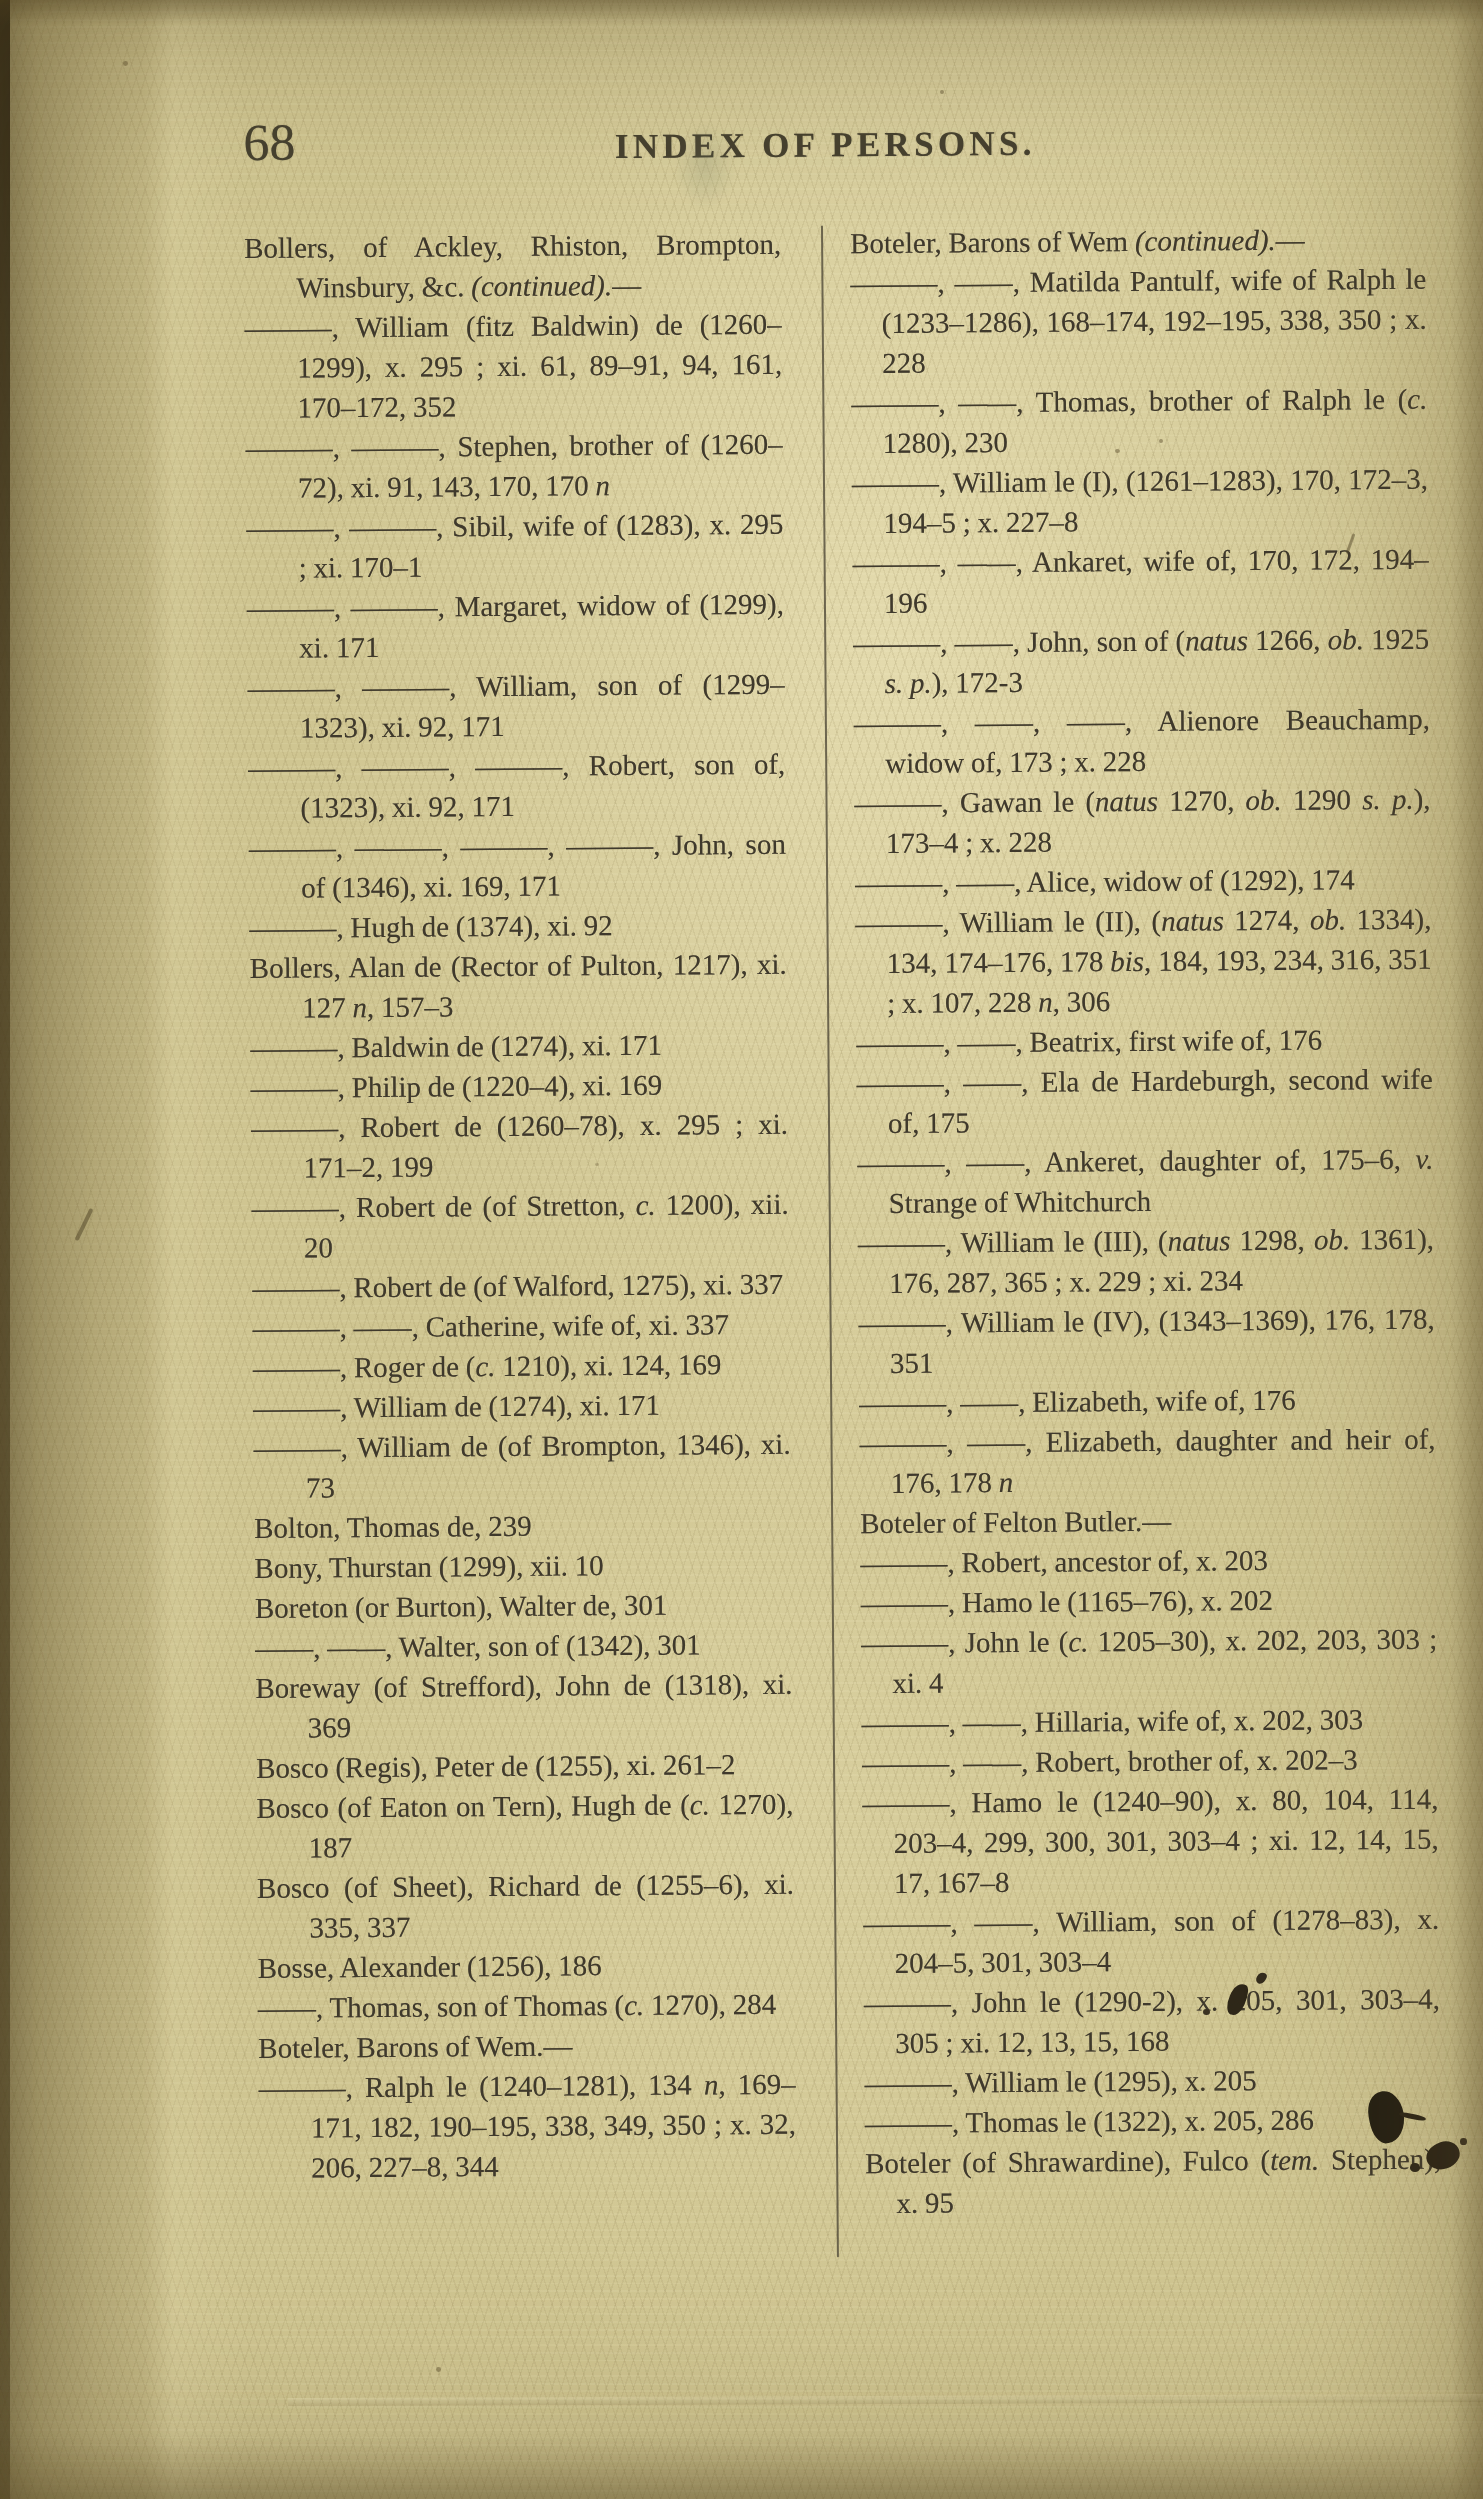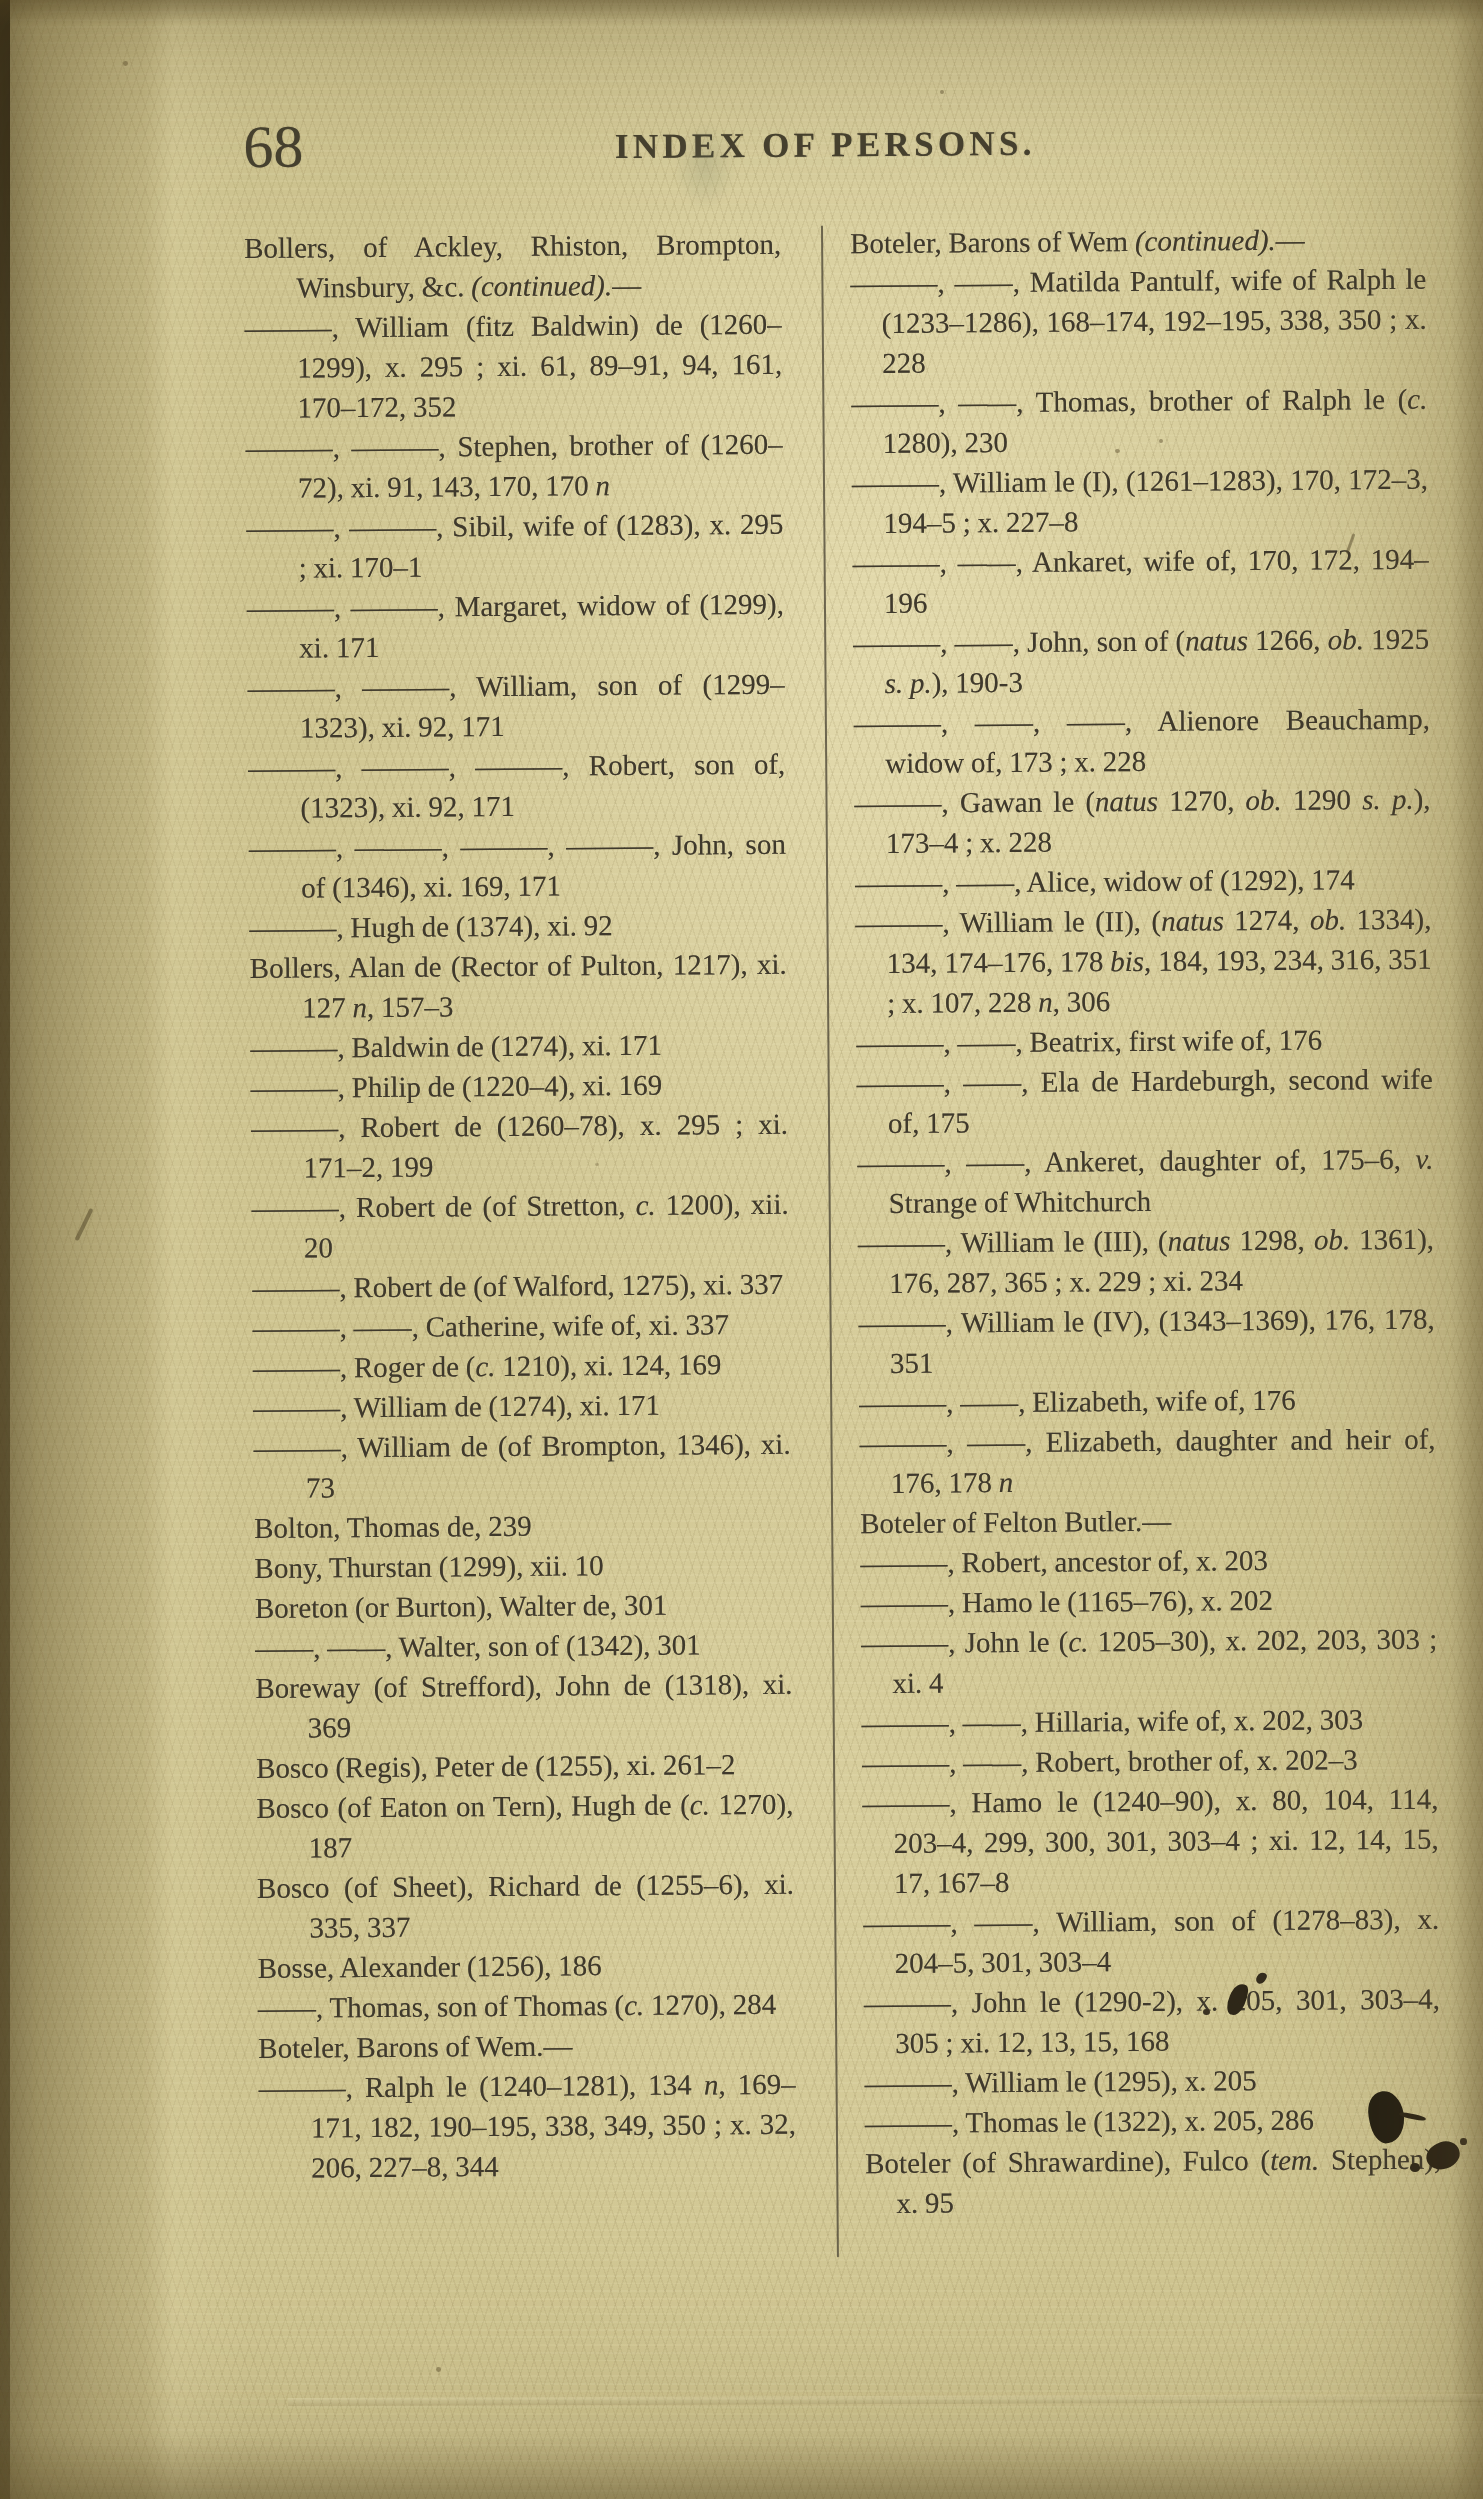--- a/index.html
+++ b/index.html
@@ -42,21 +42,21 @@
     opacity:.45;transform:rotate(-0.2deg);
   }
   
   #content{
     position:absolute;z-index:5;inset:0;
     transform:rotate(-0.45deg);transform-origin:240px 230px;
     color:#3f392c;
   }
   #page-number{
     position:absolute;left:244px;top:117px;
-    font-size:60px;line-height:1;color:#45402f;
+    font-size:52px;line-height:1;color:#45402f;
     text-shadow:0 0 1px rgba(63,57,44,0.5);
   }
   #running-head{
     position:absolute;left:826px;top:130px;transform:translateX(-50%);
     font-size:35px;font-weight:bold;letter-spacing:4.3px;white-space:nowrap;
     color:#45402f;text-shadow:0 0 1px rgba(63,57,44,0.45);
   }
   #divider{
     position:absolute;left:821px;top:230px;width:1.9px;height:2032px;
     background:#4d4636;opacity:.78;border-radius:1px;
@@ -151,21 +151,21 @@
         <p class="entry"><span>——, Thomas, son of Thomas (</span><span class="ital">c.</span><span> 1270), 284</span></p>
         <p class="entry"><span>Boteler, Barons of Wem.—</span></p>
         <p class="entry"><span>———, Ralph le (1240–1281), 134 </span><span class="ital">n</span><span>, 169–171, 182, 190–195, 338, 349, 350 ; x. 32, 206, 227–8, 344</span></p>
       </div>
     <div class="col" id="right-column">
         <p class="entry"><span>Boteler, Barons of Wem </span><span class="ital">(continued).</span><span>—</span></p>
         <p class="entry"><span>———, ——, Matilda Pantulf, wife of Ralph le (1233–1286), 168–174, 192–195, 338, 350 ; x. 228</span></p>
         <p class="entry"><span>———, ——, Thomas, brother of Ralph le (</span><span class="ital">c.</span><span> 1280), 230</span></p>
         <p class="entry"><span>———, William le (I), (1261–1283), 170, 172–3, 194–5 ; x. 227–8</span></p>
         <p class="entry"><span>———, ——, Ankaret, wife of, 170, 172, 194–196</span></p>
-        <p class="entry"><span>———, ——, John, son of (</span><span class="ital">natus</span><span> 1266, </span><span class="ital">ob.</span><span> 1925 </span><span class="ital">s. p.</span><span>), 190-3</span></p>
+        <p class="entry"><span>———, ——, John, son of (</span><span class="ital">natus</span><span> 1266, </span><span class="ital">ob.</span><span> 1925 </span><span class="ital">s. p.</span><span>), 172-3</span></p>
         <p class="entry"><span>———, ——, ——, Alienore Beauchamp, widow of, 173 ; x. 228</span></p>
         <p class="entry"><span>———, Gawan le (</span><span class="ital">natus</span><span> 1270, </span><span class="ital">ob.</span><span> 1290 </span><span class="ital">s. p.</span><span>), 173–4 ; x. 228</span></p>
         <p class="entry"><span>———, ——, Alice, widow of (1292), 174</span></p>
         <p class="entry"><span>———, William le (II), (</span><span class="ital">natus</span><span> 1274, </span><span class="ital">ob.</span><span> 1334), 134, 174–176, 178 </span><span class="ital">bis</span><span>, 184, 193, 234, 316, 351 ; x. 107, 228 </span><span class="ital">n</span><span>, 306</span></p>
         <p class="entry"><span>———, ——, Beatrix, first wife of, 176</span></p>
         <p class="entry"><span>———, ——, Ela de Hardeburgh, second wife of, 175</span></p>
         <p class="entry"><span>———, ——, Ankeret, daughter of, 175–6, </span><span class="ital">v.</span><span> Strange of Whitchurch</span></p>
         <p class="entry"><span>———, William le (III), (</span><span class="ital">natus</span><span> 1298, </span><span class="ital">ob.</span><span> 1361), 176, 287, 365 ; x. 229 ; xi. 234</span></p>
         <p class="entry"><span>———, William le (IV), (1343–1369), 176, 178, 351</span></p>
         <p class="entry"><span>———, ——, Elizabeth, wife of, 176</span></p>

